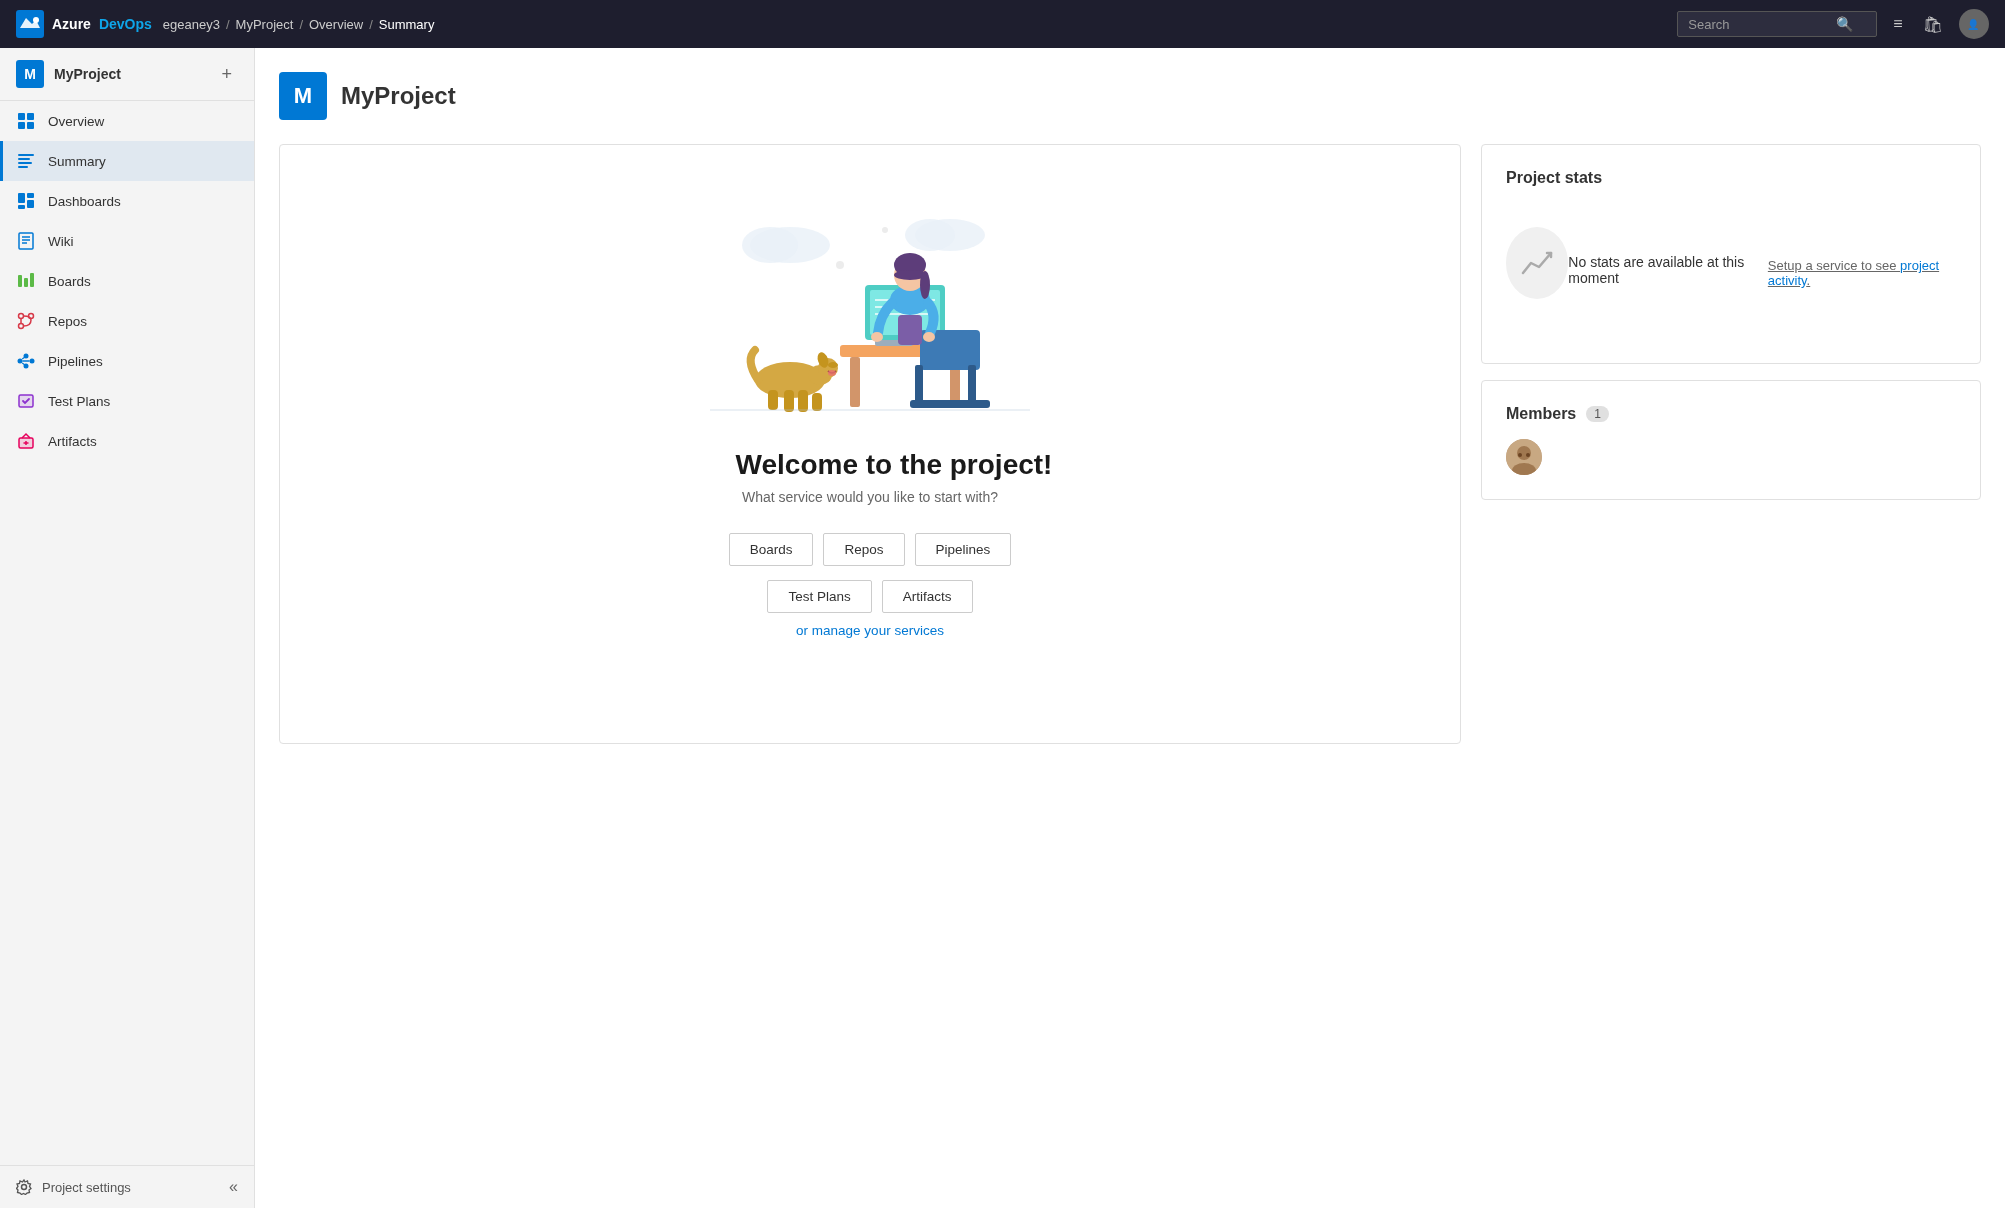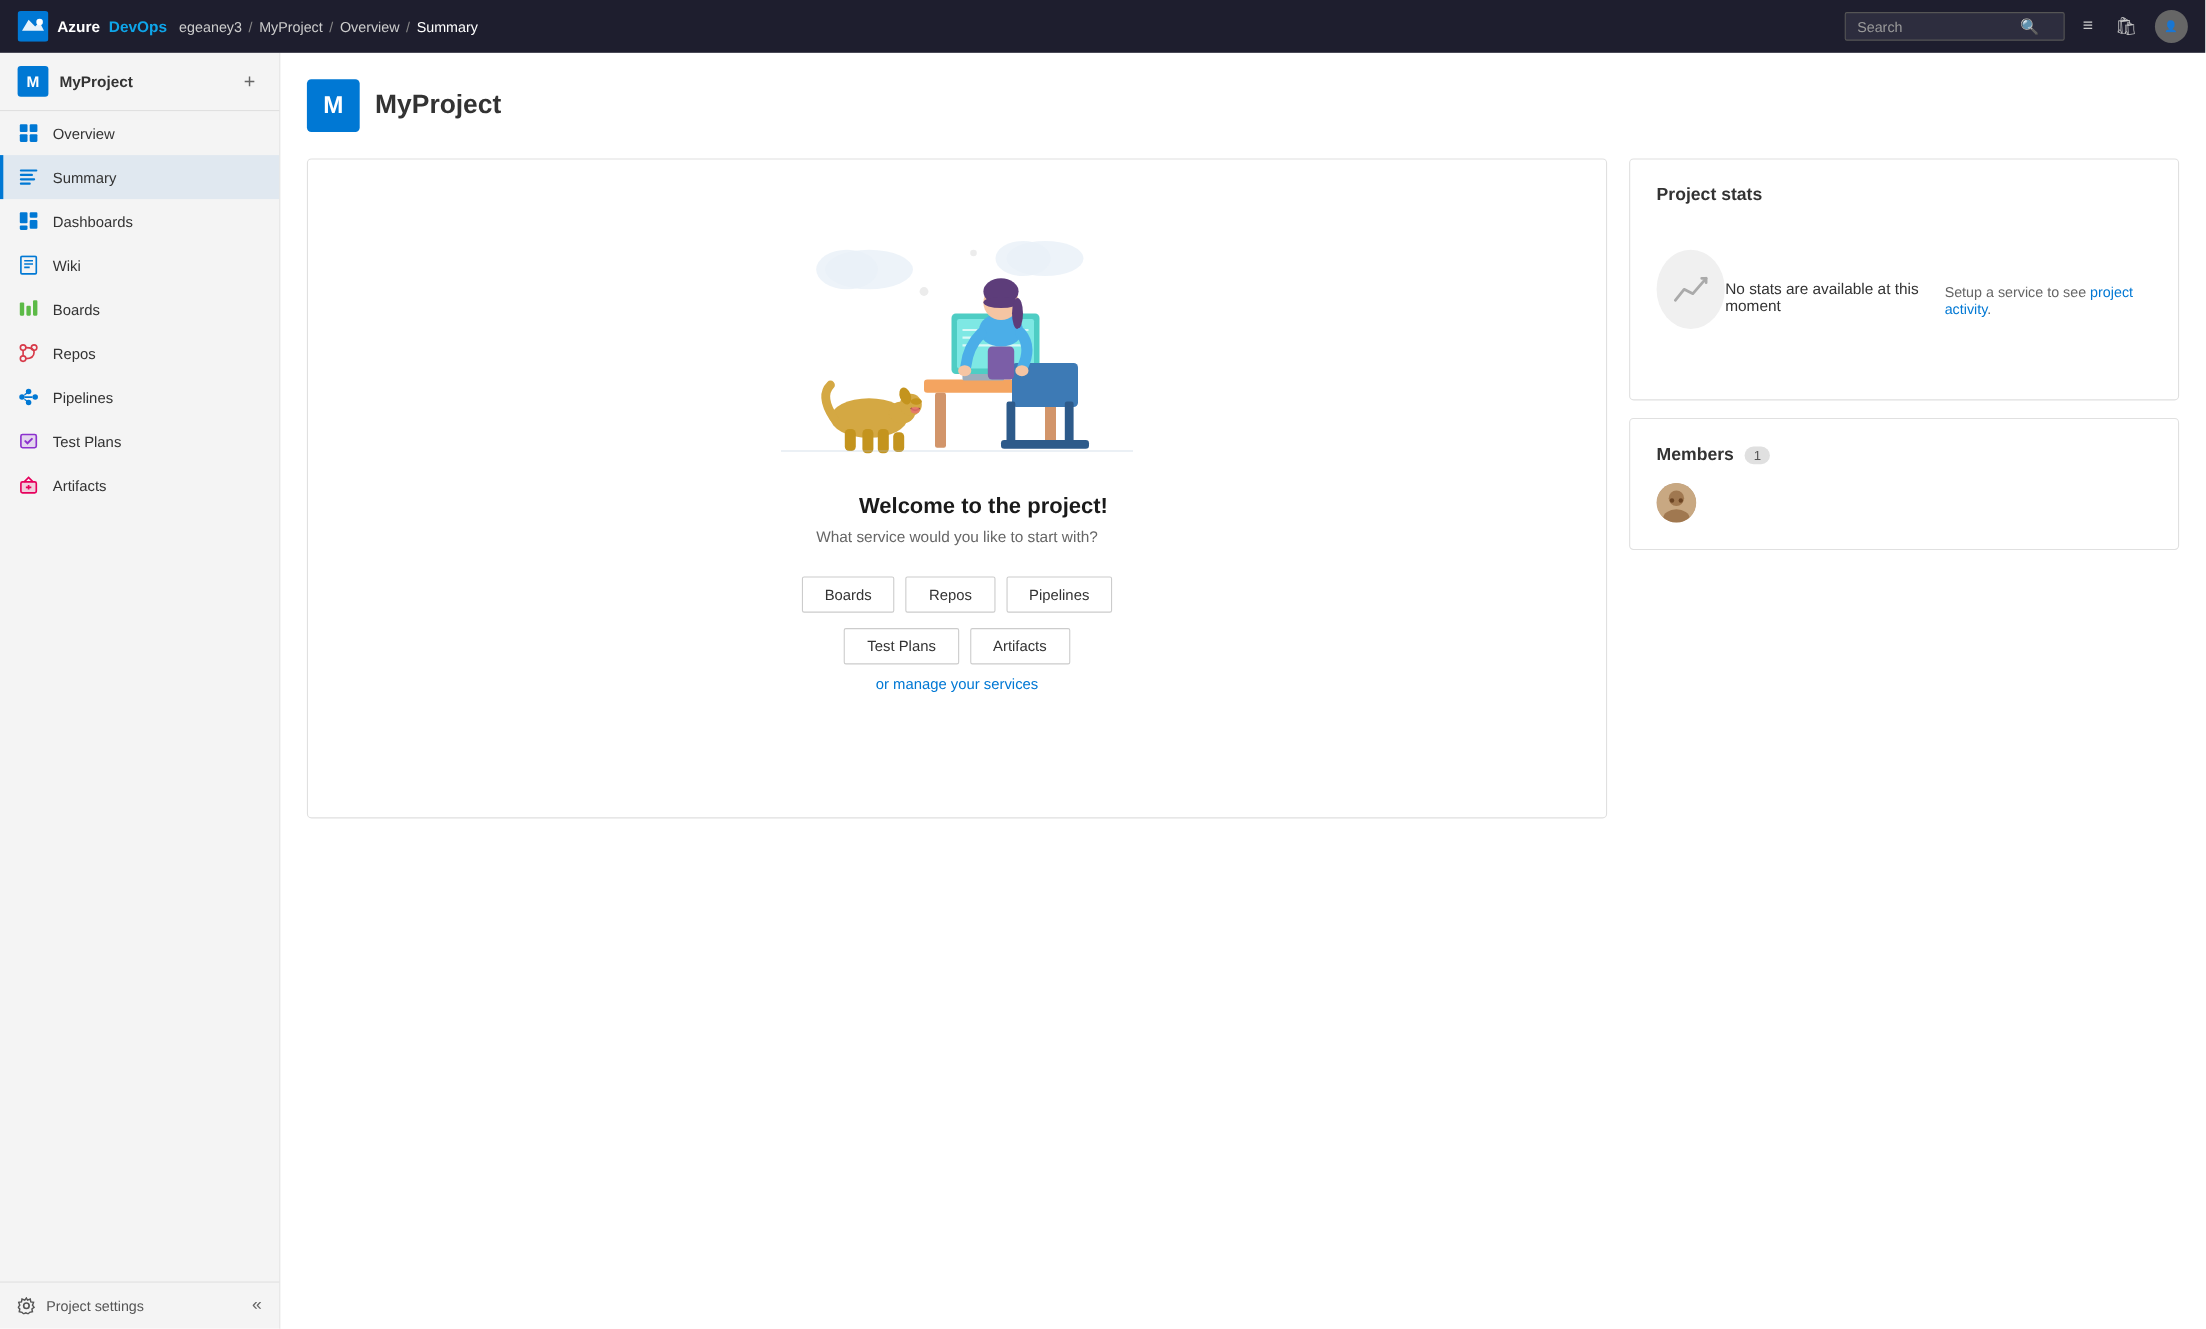--- a/index.html
+++ b/index.html
@@ -221,21 +221,21 @@
       flex-direction: column;
       align-items: center;
     }
     .illustration {
       width: 320px;
       height: 240px;
       margin-bottom: 24px;
       position: relative;
     }
     .welcome-title {
-      font-size: 20px;
+      font-size: 28px;
       font-weight: 700;
       color: #1a1a1a;
       margin-bottom: 8px;
       margin-left: 48px;
     }
     .welcome-sub {
       font-size: 14px;
       color: #666;
       margin-bottom: 28px;
     }
@@ -307,20 +307,21 @@
     }
     .stats-empty-msg {
       font-size: 14px;
       font-weight: 500;
       color: #333;
       margin-bottom: 6px;
     }
     .stats-empty-sub {
       font-size: 13px;
       color: #666;
+      text-decoration: underline;
     }
     .stats-empty-sub a { color: #0078d4; text-decoration: none; }
     .members-card {
       border: 1px solid #e0e0e0;
       border-radius: 4px;
       padding: 24px;
       background: #fff;
     }
     .members-header {
       display: flex;

